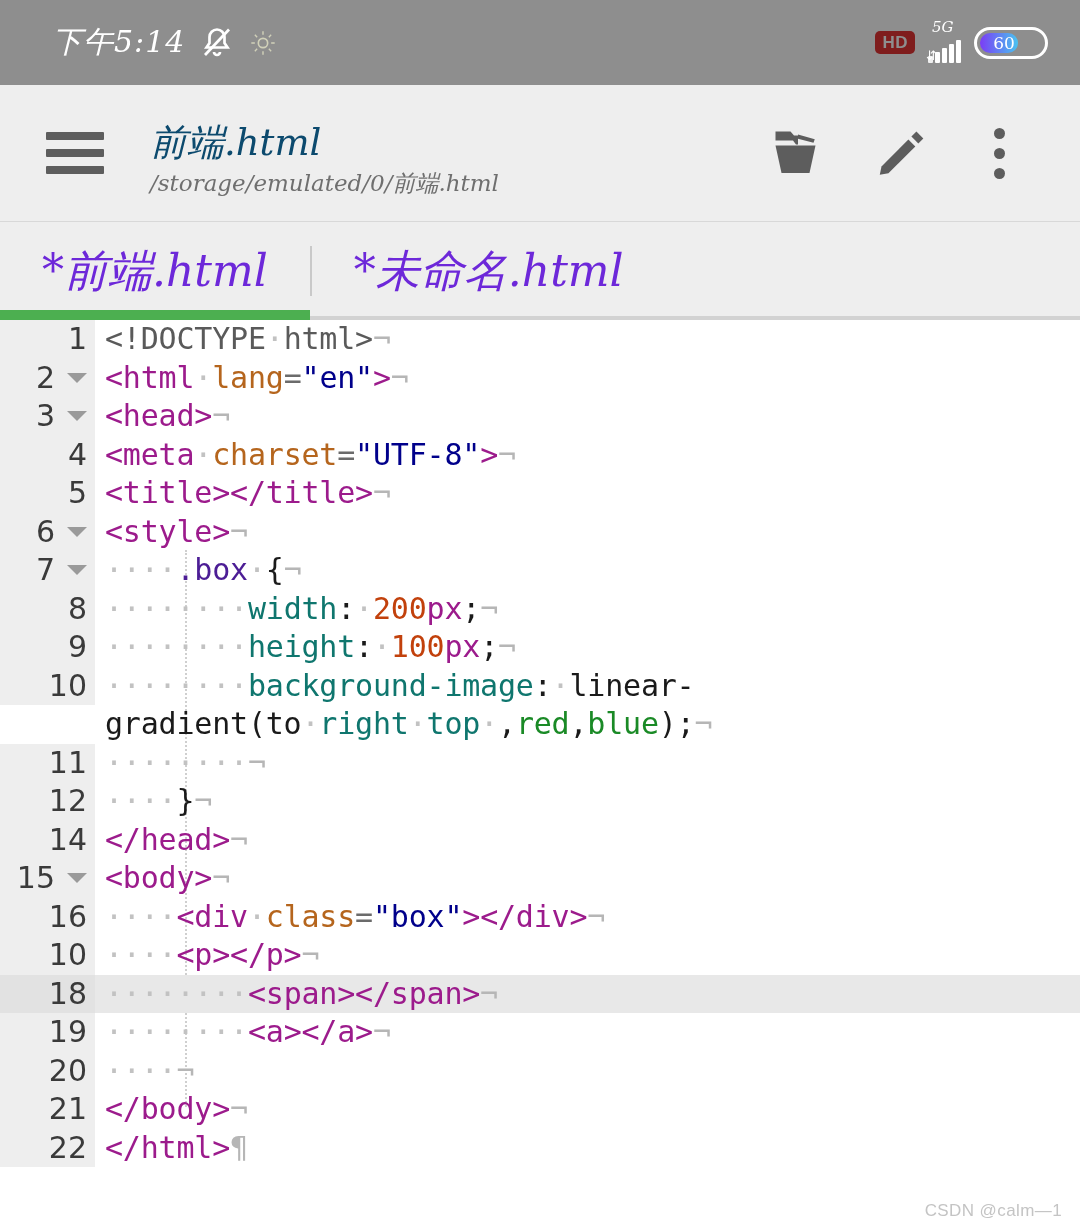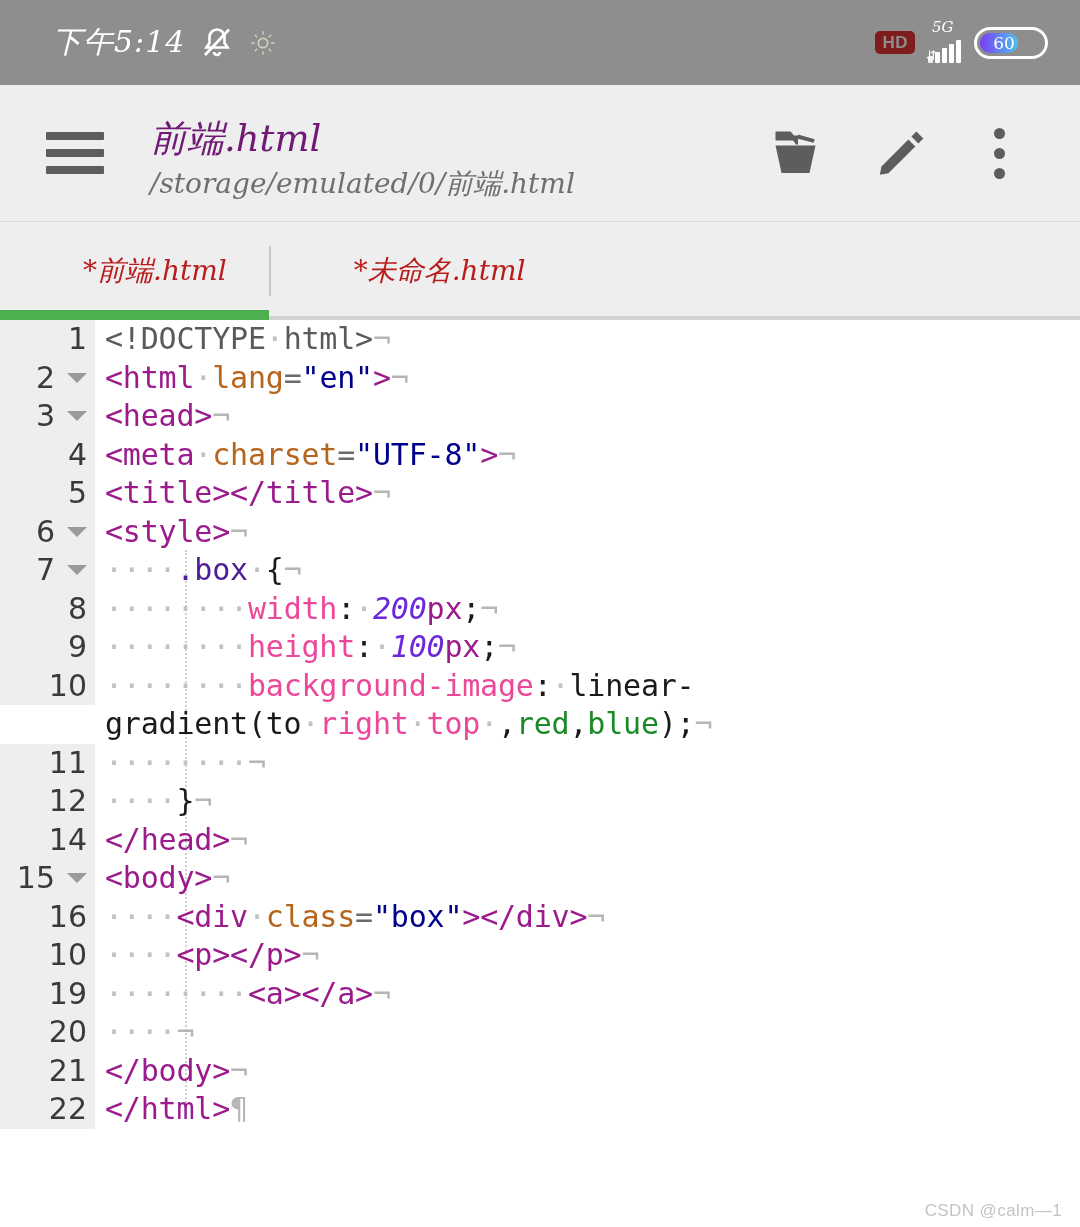--- a/index.html
+++ b/index.html
@@ -98,29 +98,29 @@
     padding:0 32px 0 46px;
     border-bottom:1px solid #d8d8d8;
   }
   .hamburger { width:58px; display:flex; flex-direction:column; gap:9px; cursor:pointer; }
   .hamburger span { display:block; height:8px; background:#5d5d5d; border-radius:1px; }
   .titleblock { margin-left:46px; flex:1; min-width:0; }
   .file-title {
     font-family:"DejaVu Serif", serif;
     font-style:italic;
     font-size:37px;
-    color:#701a75;
+    color:#0c4a6e;
     line-height:1.15;
     white-space:nowrap;
     margin-top:15px;
   }
   .file-path {
     font-family:"DejaVu Serif", serif;
     font-style:italic;
-    font-size:28px;
+    font-size:23px;
     color:#6f6f6f;
     margin-top:4px;
     white-space:nowrap;
   }
   .hdr-actions { display:flex; align-items:center; gap:0; }
   .hdr-btn {
     width:98px; height:90px;
     display:flex; align-items:center; justify-content:center;
     cursor:pointer;
   }
@@ -137,24 +137,23 @@
   }
   .tab {
     display:flex; align-items:center;
     padding:0 42px;
     cursor:pointer;
     position:relative;
   }
   .tab-label {
     font-family:"DejaVu Serif", serif;
     font-style:italic;
-    font-size:28px;
-    color:#b91c1c;
+    font-size:44px;
+    color:#6d28d9;
     white-space:nowrap;
-    margin-left:41px;
   }
   .tab.active::after {
     content:"";
     position:absolute;
     left:0; right:0; bottom:0;
     height:10px;
     background:#4caf50;
   }
   .tab-sep {
     width:2px;
@@ -222,22 +221,22 @@
     letter-spacing:-0.2px;
   }
 
   
   .t-doctype { color:#5a5a5a; }
   .t-tag     { color:#9c1b8c; }
   .t-attr    { color:#b5651d; }
   .t-val     { color:#00008b; }
   .t-eq      { color:#6b6b6b; }
   .t-sel     { color:#4c1d95; }
-  .t-prop    { color:#ec4899;margin-top:29px; }
-  .t-num     { color:#6d28d9;font-style:italic; }
+  .t-prop    { color:#0f766e;margin-top:29px; }
+  .t-num     { color:#c2410c; }
   .t-unit    { color:#9c1b8c; }
   .t-kw      { color:#1a8a26; }
   .t-plain   { color:#1a1a1a; }
   .t-punc    { color:#1a1a1a; }
   .ws        { color:#c2c2c2; }
   .eol       { color:#b6b6b6; }
 
   .guide {
     position:absolute;
     top:0; bottom:0;
@@ -432,20 +431,26 @@
           <span class="lineno">16</span>
         </div>
         <div class="code-text"><span class="ws">····</span><span class="t-tag">&lt;div</span><span class="ws">·</span><span class="t-attr">class</span><span class="t-eq">=</span><span class="t-val">"box"</span><span class="t-tag">&gt;&lt;/div&gt;</span><span class="eol">¬</span></div>
       </div>
       <div class="code-line">
         <div class="gutter">
           <span class="lineno">10</span>
         </div>
         <div class="code-text"><span class="ws">····</span><span class="t-tag">&lt;p&gt;&lt;/p&gt;</span><span class="eol">¬</span></div>
       </div>
+      <div class="code-line current">
+        <div class="gutter">
+          <span class="lineno">18</span>
+        </div>
+        <div class="code-text"><span class="ws">········</span><span class="t-tag">&lt;span&gt;&lt;/span&gt;</span><span class="eol">¬</span></div>
+      </div>
       <div class="code-line">
         <div class="gutter">
           <span class="lineno">19</span>
         </div>
         <div class="code-text"><span class="ws">········</span><span class="t-tag">&lt;a&gt;&lt;/a&gt;</span><span class="eol">¬</span></div>
       </div>
       <div class="code-line">
         <div class="gutter">
           <span class="lineno">20</span>
         </div>

